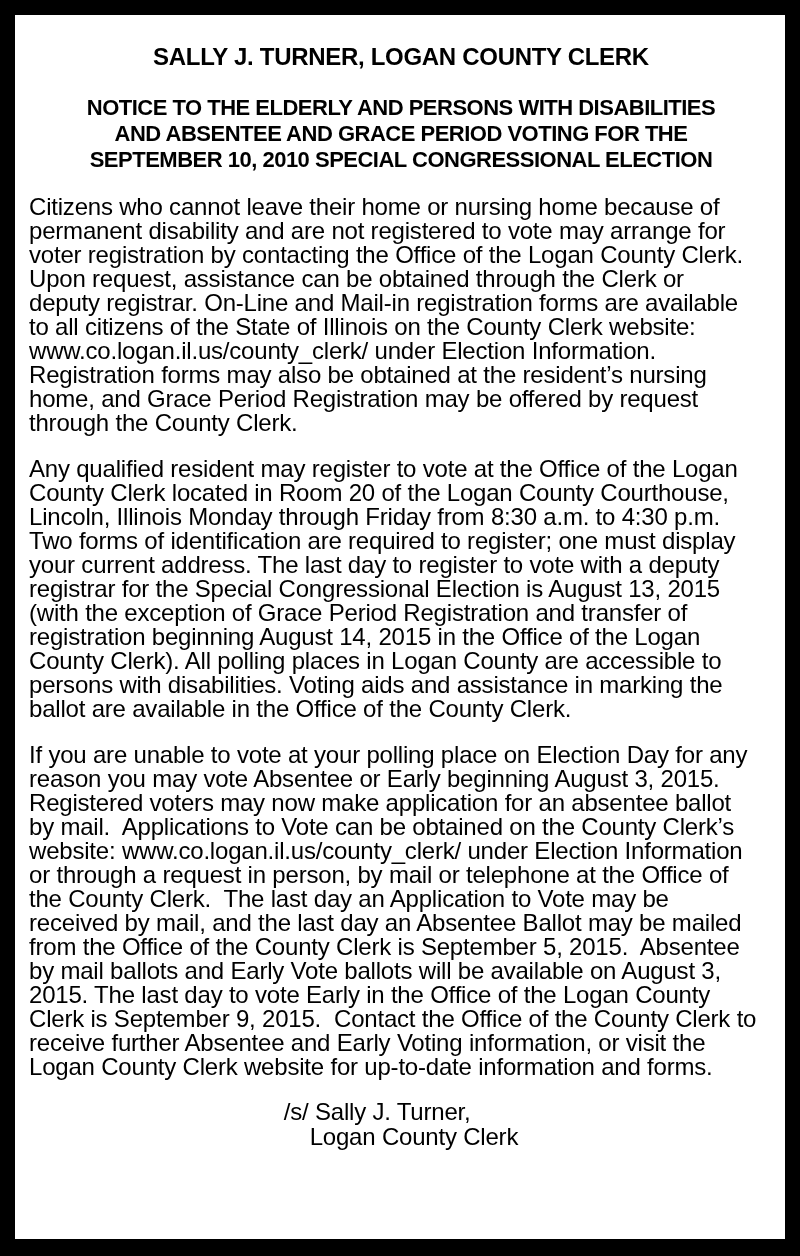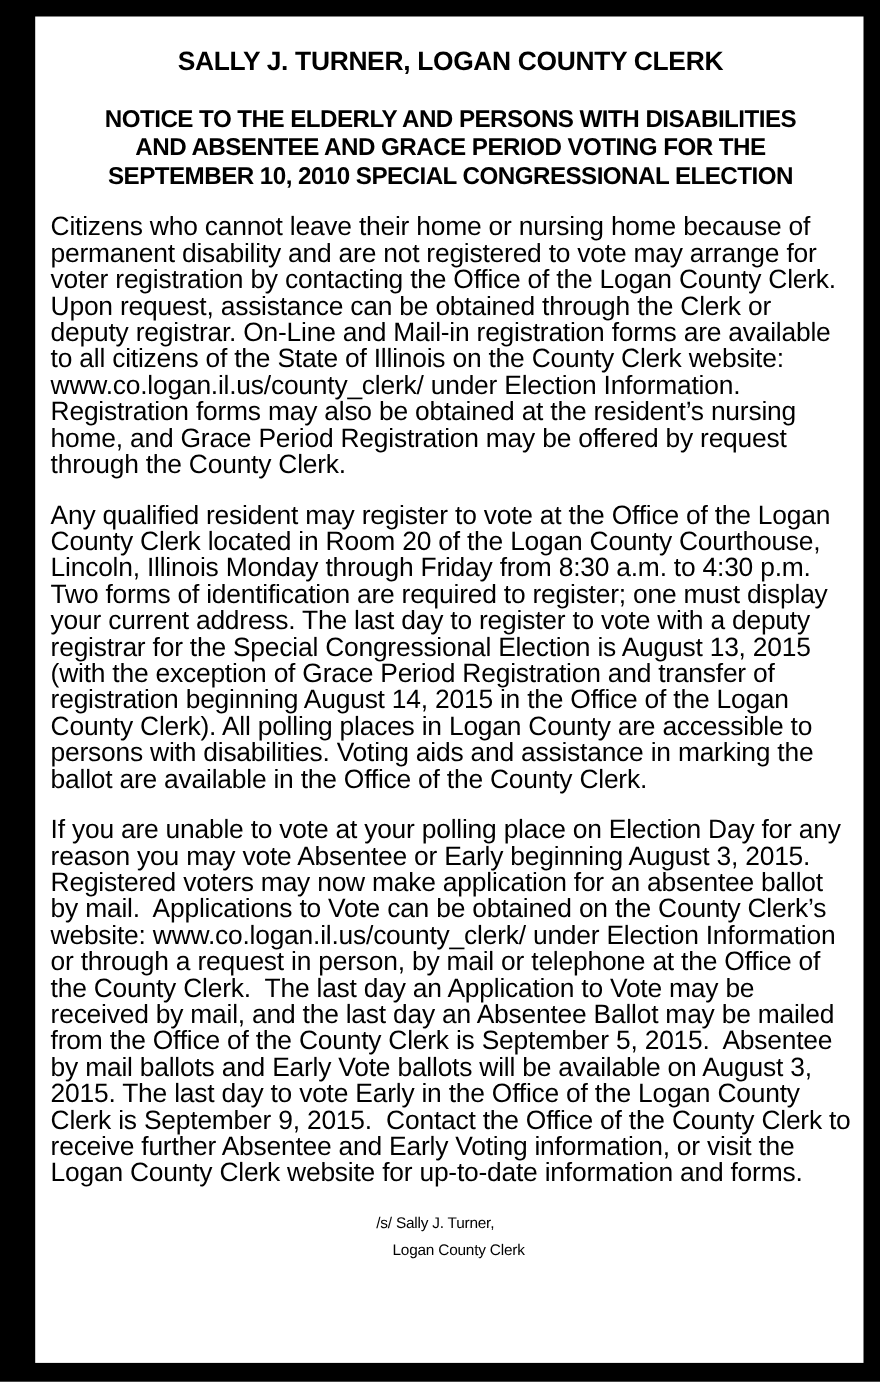--- a/index.html
+++ b/index.html
@@ -5,21 +5,21 @@
   html, body {
     margin: 0;
     padding: 0;
     background: #000;
   }
   .frame {
     width: 800px;
     height: 1256px;
     background: #000000;
     box-sizing: border-box;
-    padding: 15px 15px 17px 32px;
+    padding: 15px 15px 17px 15px;
   }
   .page {
     background: #ffffff;
     color: #000000;
     width: 100%;
     height: 100%;
     box-sizing: border-box;
     padding: 14px 12px 0 14px;
     overflow: hidden;
     font-family: "Liberation Sans", "DejaVu Sans", sans-serif;
@@ -43,21 +43,21 @@
     white-space: pre;
   }
   .doc-paragraph {
     font-size: 24px;
     line-height: 24px;
     letter-spacing: -0.2px;
     margin-top: 22px;
     white-space: pre;
   }
   .signature-block {
-    font-size: 14px;
+    font-size: 24px;
     line-height: 25px;
     letter-spacing: -0.2px;
     margin-top: 20px;
     white-space: pre;
     width: fit-content;
     margin-left: auto;
     margin-right: auto;
     text-align: left;
   }
 </style>

